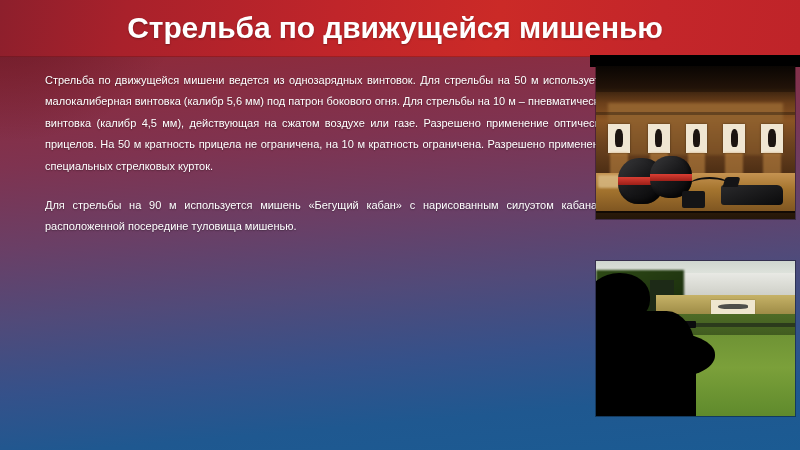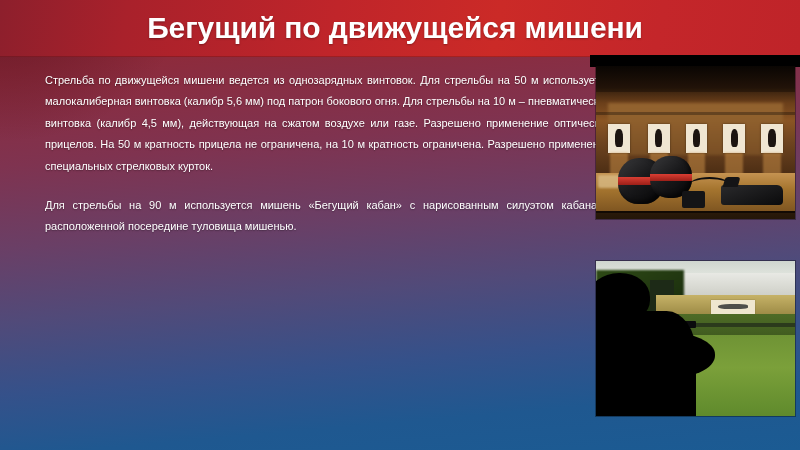--- a/index.html
+++ b/index.html
@@ -371,21 +371,21 @@
   }
 </style>
 </head>
 <body>
 
 <div class="slide">
 
   <div class="corner-wash"></div>
 
   <div class="header">
-    <div class="slide-title">Бегущий по движущейся мишени</div>
+    <div class="slide-title">Стрельба по движущейся мишенью</div>
   </div>
   <div class="black-bar"></div>
 
   <div class="body-copy">
     <p class="just">Стрельба по движущейся мишени ведется из однозарядных винтовок. Для стрельбы на 50 м используется малокалиберная винтовка (калибр 5,6 мм) под патрон бокового огня. Для стрельбы на 10 м – пневматическая винтовка (калибр 4,5 мм), действующая на сжатом воздухе или газе. Разрешено применение оптических прицелов. На 50 м кратность прицела не ограничена, на 10 м кратность ограничена. Разрешено применение специальных стрелковых курток.</p>
     <p class="just">Для стрельбы на 90 м используется мишень «Бегущий кабан» с нарисованным силуэтом кабана и расположенной посередине туловища мишенью.</p>
   </div>
 
   <div class="photo photo-top">
     <div class="range">

